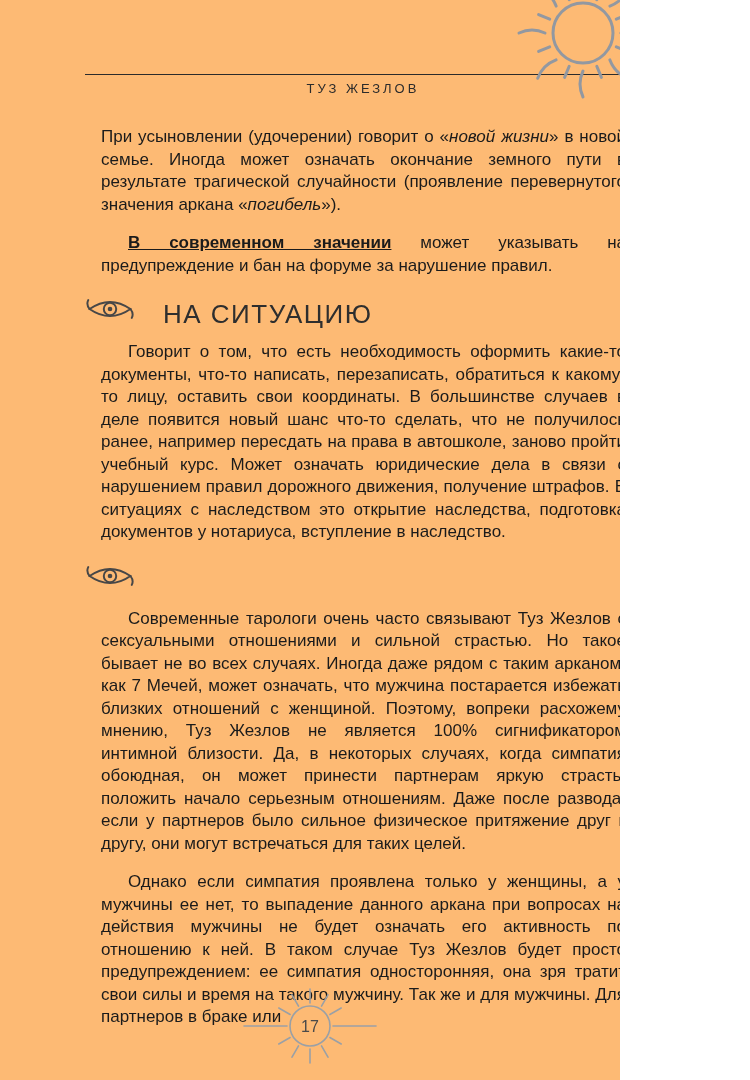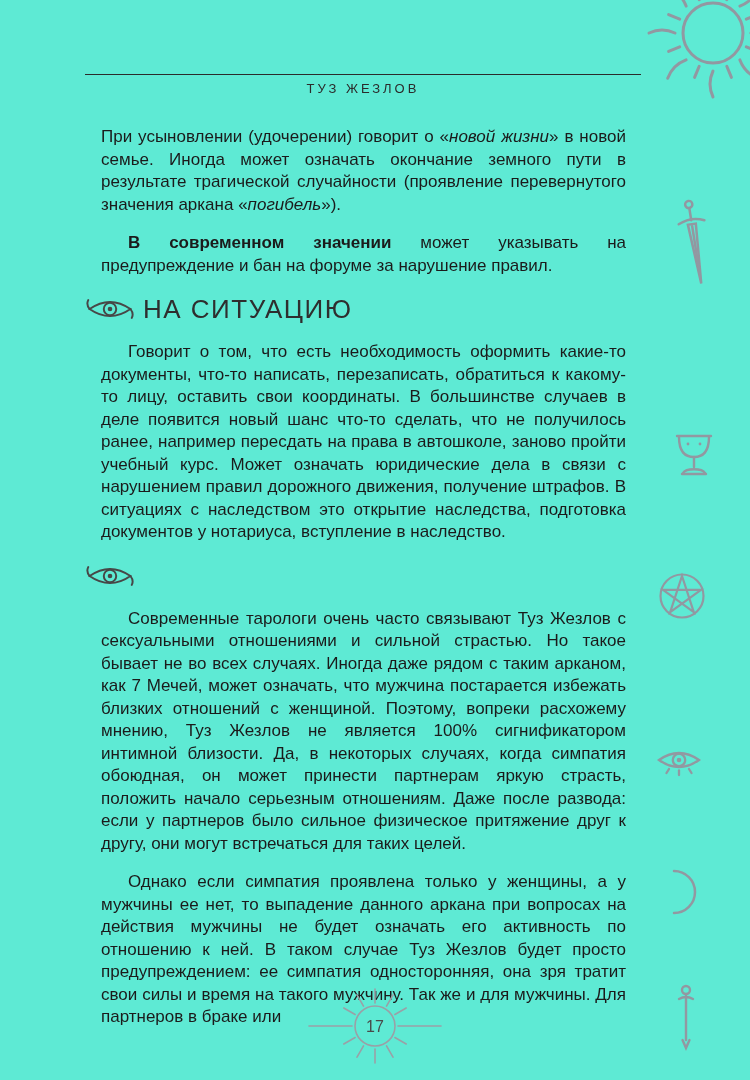--- a/index.html
+++ b/index.html
@@ -1,21 +1,21 @@
 <!DOCTYPE html>
 <html lang="ru"><head>
 <meta charset="utf-8">
 <style>
   * { margin: 0; padding: 0; box-sizing: border-box; }
   html, body { background: #ffffff; }
   .page {
     position: relative;
-    width: 750px;
+    width: 620px;
     height: 1080px;
-    background: #5eead4;
+    background: #fdba74;
     overflow: hidden;
     font-family: "Liberation Sans", "DejaVu Sans", sans-serif;
     color: #1b1b1b;
   }
   .header-rule {
     position: absolute;
     left: 85px; top: 74px;
     width: 556px; height: 1px;
     background: #2b2b2b;
   }
@@ -34,25 +34,25 @@
     width: 557px;
     font-size: 17px;
     line-height: 22.5px;
     text-align: justify;
     hyphens: auto;
     -webkit-hyphens: auto;
   }
   .para { margin: 16px; }
   .para.indent { text-indent: 27px; }
   .para em { font-style: italic; }
-  .para strong { font-weight: bold; }
+  .para strong { font-weight: bold; text-decoration: underline; }
   .section-heading {
     display: flex;
-    align-items: center;
-    gap: 8px;
+    align-items: flex-end;
+    gap: 28px;
     margin: 16px 0 10px 0;
   }
   .section-heading h2 {
     font-size: 26px;
     font-weight: 400;
     letter-spacing: 1.5px;
     color: #2e2e2e;
     white-space: nowrap;
   }
   .eye-ornament { display: inline-flex; flex: 0 0 auto; }

